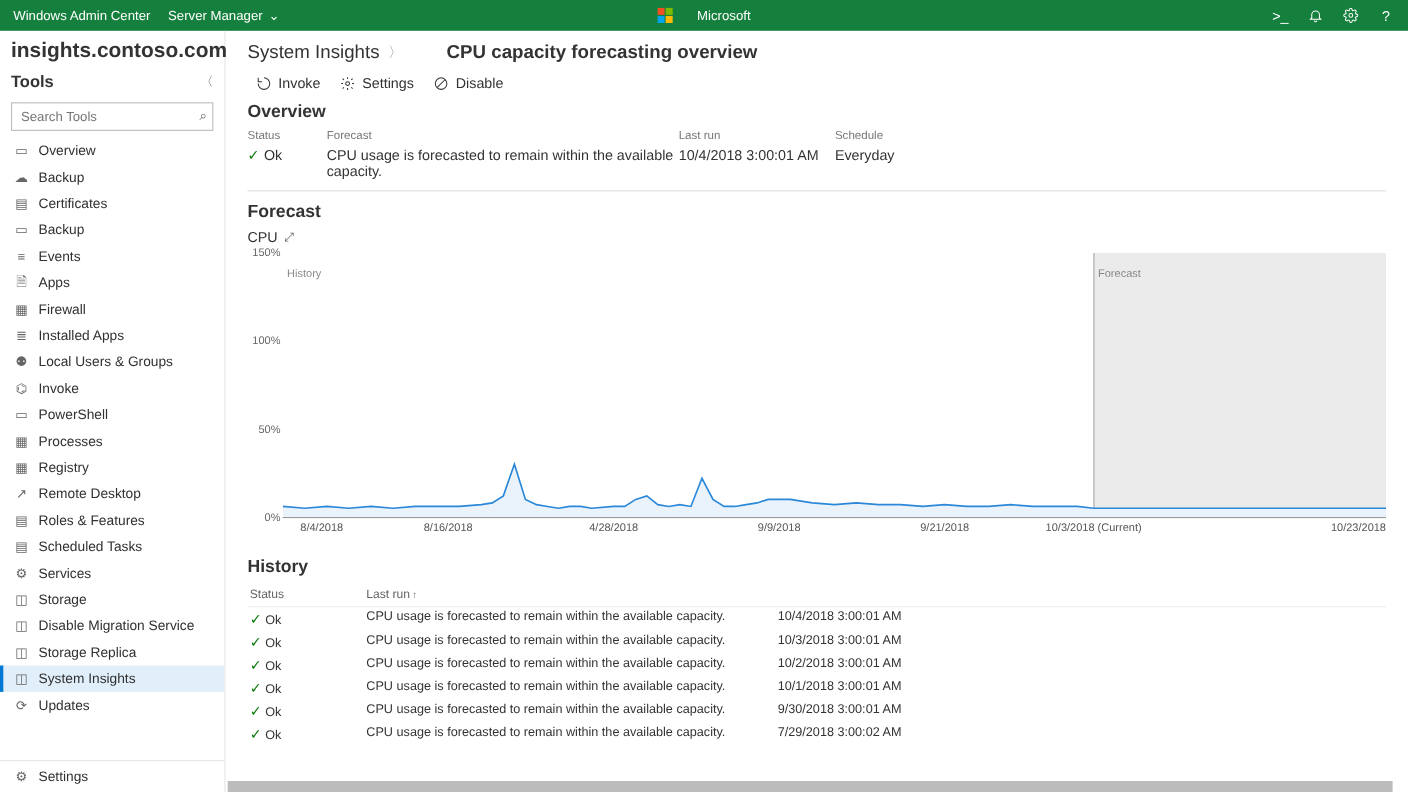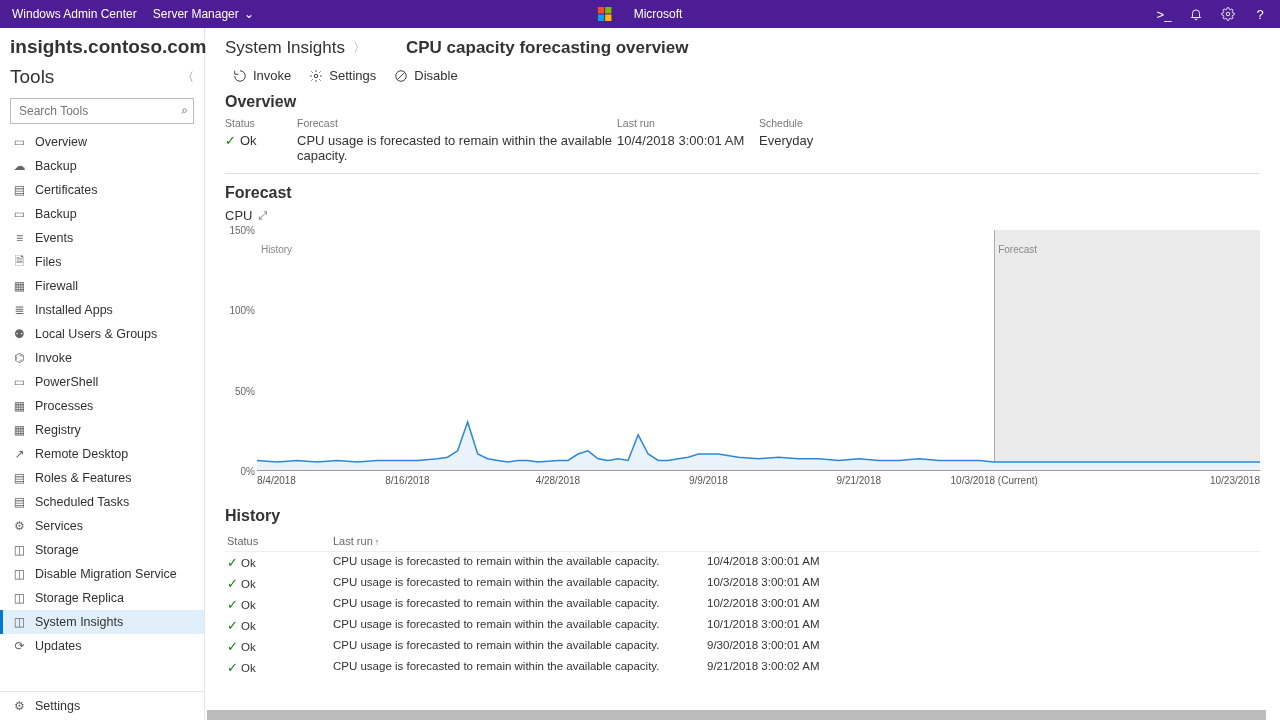--- a/index.html
+++ b/index.html
@@ -1,37 +1,37 @@
 <!DOCTYPE html>
 <html><head>
 <meta charset="utf-8">
 <style>
 * { margin: 0; padding: 0; box-sizing: border-box; font-family: "Segoe UI", Arial, sans-serif; }
 body { width: 1280px; height: 720px; overflow: hidden; background: #fff; font-size: 13px; color: #333; }
 
 
-.topbar { background: #4c1d95; color: #fff; height: 28px; display: flex; align-items: center; padding: 0 12px; justify-content: space-between; }
+.topbar { background: #15803d; color: #fff; height: 28px; display: flex; align-items: center; padding: 0 12px; justify-content: space-between; }
 .topbar-left { display: flex; align-items: center; gap: 16px; }
 .topbar-left span { font-size: 12px; }
 .topbar-center { display: flex; align-items: center; gap: 22px; position: absolute; left: 50%; transform: translateX(-50%); }
 .ms-logo { width: 14px; height: 14px; display: inline-block; }
 .ms-logo svg { width: 14px; height: 14px; }
 .topbar-center span { font-size: 12px; }
 .topbar-right { display: flex; align-items: center; gap: 16px; }
 .topbar-right .ticon { width: 16px; height: 16px; display: flex; align-items: center; justify-content: center; font-size: 13px; cursor: pointer; }
 .chev { font-size: 9px; margin-left: 2px; }
 
 
 .content { display: flex; height: calc(720px - 28px); }
 
 
 .sidebar { width: 205px; border-right: 1px solid #e5e5e5; display: flex; flex-direction: column; }
 .host { font-size: 19px; font-weight: 600; padding: 8px 10px 4px 10px; }
 .tools-head { display: flex; align-items: center; justify-content: space-between; padding: 4px 10px 4px 10px; }
-.tools-head h3 { font-size: 19px; font-weight: 400; }
+.tools-head h3 { font-size: 15px; font-weight: 700; }
 .collapse-icon { color: #666; font-size: 12px; cursor: pointer; }
 .search-wrap { margin: 6px 10px 6px 10px; position: relative; }
 .search-wrap input { width: 100%; height: 26px; border: 1px solid #bbb; padding: 0 24px 0 8px; font-size: 12px; color: #000000; }
 .search-icon { position: absolute; right: 6px; top: 5px; color: #666; font-size: 12px; }
 .nav { flex: 1; overflow-y: auto; }
 .nav-item { display: flex; align-items: center; gap: 8px; padding: 4px 10px 4px 12px; font-size: 12.5px; color: #323130; cursor: pointer; height: 24px; }
 .nav-item.active { background: #e1effa; border-left: 3px solid #0078d4; padding-left: 9px; }
 .nav-icon { width: 15px; height: 15px; display: inline-flex; align-items: center; justify-content: center; color: #666; font-size: 12px; }
 .sidebar-footer { border-top: 1px solid #e5e5e5; }
 .sidebar-footer .nav-item { height: 28px; }
@@ -65,21 +65,21 @@
 .chart-wrap { position: relative; height: 268px; margin-left: 0; }
 .y-labels { position: absolute; left: 0; top: 0; bottom: 22px; width: 32px; }
 .y-label { position: absolute; right: 2px; font-size: 10px; color: #666; transform: translateY(-50%); }
 .plot { position: absolute; left: 32px; right: 0; top: 5px; bottom: 22px; border-bottom: 1px solid #999; }
 .forecast-shade { position: absolute; top: 0; bottom: 0; background: #ebebeb; }
 .region-label { position: absolute; top: 14px; font-size: 10px; color: #888; }
 .vline { position: absolute; top: 0; bottom: 0; width: 1px; background: #aaa; }
 svg.line-chart { position: absolute; left: 0; top: 0; width: 100%; height: 100%; }
 .x-labels { position: absolute; left: 32px; right: 0; bottom: 0; height: 18px; }
 .x-label { position: absolute; font-size: 10px; color: #555; transform: translateX(-50%); white-space: nowrap; }
-.x-label.first { transform: translateX(0); }
+.x-label.first { transform: translateX(0); margin-left: 16px; }
 .x-label.last { transform: translateX(-100%); }
 
 
 .history-table { width: 100%; font-size: 11.5px; }
 .hist-head { display: flex; color: #666; font-size: 11px; padding: 4px 0; border-bottom: 1px solid #eee; }
 .hist-row { display: flex; padding: 3px 0; }
 .hc1 { width: 108px; padding-left: 2px; }
 .hc2 { width: 374px; }
 .hc3 { width: 200px; }
 .sort-arrow { font-size: 9px; margin-left: 2px; }
@@ -156,21 +156,21 @@
         <div class="nav-item">
           <span class="nav-icon">▭</span>
           <span>Backup</span>
         </div>
         <div class="nav-item">
           <span class="nav-icon">≡</span>
           <span>Events</span>
         </div>
         <div class="nav-item">
           <span class="nav-icon">🗎</span>
-          <span>Files</span>
+          <span>Apps</span>
         </div>
         <div class="nav-item">
           <span class="nav-icon">▦</span>
           <span>Firewall</span>
         </div>
         <div class="nav-item">
           <span class="nav-icon">≣</span>
           <span>Installed Apps</span>
         </div>
         <div class="nav-item">
@@ -361,21 +361,21 @@
               <div class="hc3">10/1/2018 3:00:01 AM</div>
             </div>
             <div class="hist-row">
               <div class="hc1"><span class="check">✓</span> <span>Ok</span></div>
               <div class="hc2">CPU usage is forecasted to remain within the available capacity.</div>
               <div class="hc3">9/30/2018 3:00:01 AM</div>
             </div>
             <div class="hist-row">
               <div class="hc1"><span class="check">✓</span> <span>Ok</span></div>
               <div class="hc2">CPU usage is forecasted to remain within the available capacity.</div>
-              <div class="hc3">9/21/2018 3:00:02 AM</div>
+              <div class="hc3">7/29/2018 3:00:02 AM</div>
             </div>
           </div>
       </div>
     </div>
   </div>
 </div>
 
 <div class="hscroll"></div>
 
 </body></html>

